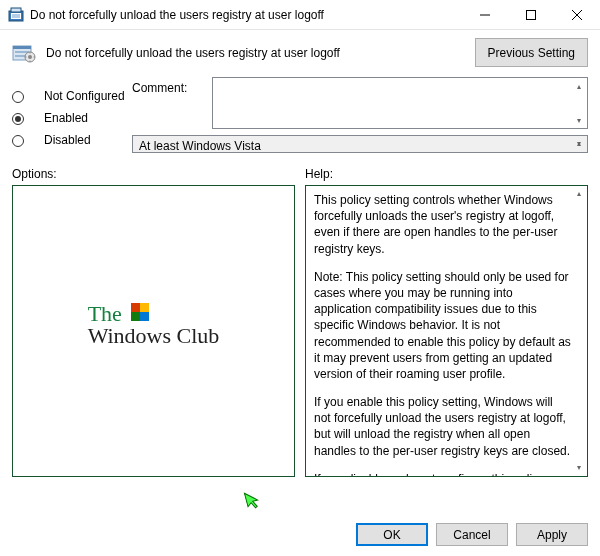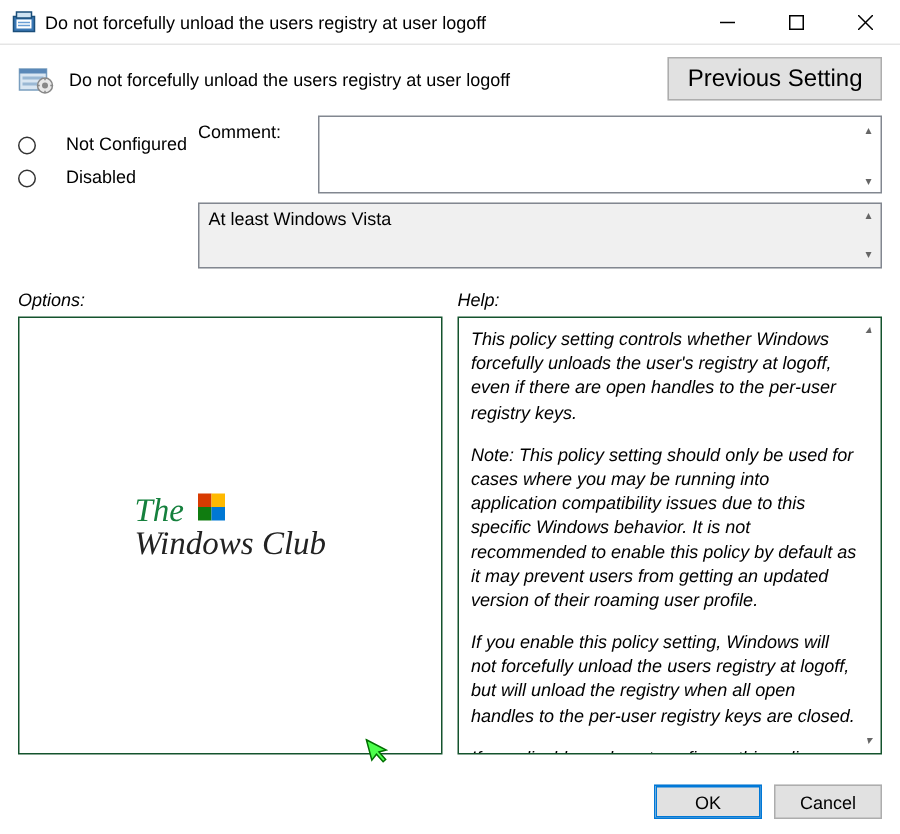--- a/index.html
+++ b/index.html
@@ -38,21 +38,21 @@
     display: flex; align-items: center; gap: 10px;
     margin-bottom: 10px;
   }
   .header-row .setting-icon {
     width: 24px; height: 20px; flex-shrink: 0;
   }
   .header-row .setting-title { flex: 1; font-size: 12px; }
   .nav-btn {
     height: 29px; padding: 0 12px;
     background: #e1e1e1; border: 1px solid #adadad;
-    font-size: 16px; cursor: default;
+    font-size: 12px; cursor: default;
     display: flex; align-items: center;
   }
   .config-row {
     display: flex; align-items: flex-start;
     margin-top: 6px;
   }
   .radios {
     width: 120px; padding-top: 4px;
   }
   .radio-item {
@@ -74,27 +74,27 @@
     flex:1; height:52px; border:1px solid #828790;
     background:#fff; position:relative;
   }
   .tiny-scroll-up, .tiny-scroll-down {
     position:absolute; right:2px; width:12px; height:12px;
     font-size:8px; color:#666; display:flex; align-items:center; justify-content:center;
   }
   .tiny-scroll-up { top:2px; }
   .tiny-scroll-down { bottom:2px; }
   .supported-box {
-    flex:1; height:44px; border:1px solid #828790;
+    flex:1; height:18px; border:1px solid #828790;
     background:#f0f0f0; position:relative;
     padding:3px 16px 3px 6px; font-size:12px;
     color:#000; line-height:1.3;
   }
   .split {
-    display:flex; gap:10px; margin-top:8px;font-style:italic;
+    display:flex; gap:10px; margin-top:8px;
   }
   .col { flex:1; display:flex; flex-direction:column; }
   .col-label { font-size:12px; margin-bottom:4px; }
   .panel {
     border:1px solid #14532d; background:#fff;
     height:292px; position:relative;
   }
   .options-panel {
     display:flex; align-items:center; justify-content:center;
   }
@@ -187,20 +187,26 @@
     <div class="nav-btn">Previous Setting</div>
   </div>
 
   <div class="config-row">
     <div class="radios">
       <div class="radio-item">
         <span class="radio-circle"></span>
         <span>Not Configured</span>
       </div>
       <div class="radio-item">
+        <span class="radio-circle">
+            <span class="radio-dot"></span>
+          </span>
+        <span>Enabled</span>
+      </div>
+      <div class="radio-item">
         <span class="radio-circle"></span>
         <span>Disabled</span>
       </div>
     </div>
     <div class="form-rows">
       <div class="form-row">
         <div class="form-label">Comment:</div>
         <div class="comment-box">
           <span></span>
           <div class="tiny-scroll-up">▴</div>
@@ -242,19 +248,20 @@
         <div class="tiny-scroll-up" style="top:2px">▴</div>
         <div class="tiny-scroll-down" style="bottom:2px">▾</div>
       </div>
     </div>
   </div>
 </div>
 
 <div class="footer">
   <div class="dlg-btn primary">OK</div>
   <div class="dlg-btn">Cancel</div>
+  <div class="dlg-btn">Apply</div>
 </div>
 
 <div class="cursor">
   <svg width="16" height="20" viewBox="0 0 16 20">
     <path d="M1 1 L1 15 L5 12 L8 18 L10 17 L7 11 L12 11 Z" fill="#4cff4c" stroke="#007000" stroke-width="1"></path>
   </svg>
 </div>
 
 </body></html>

